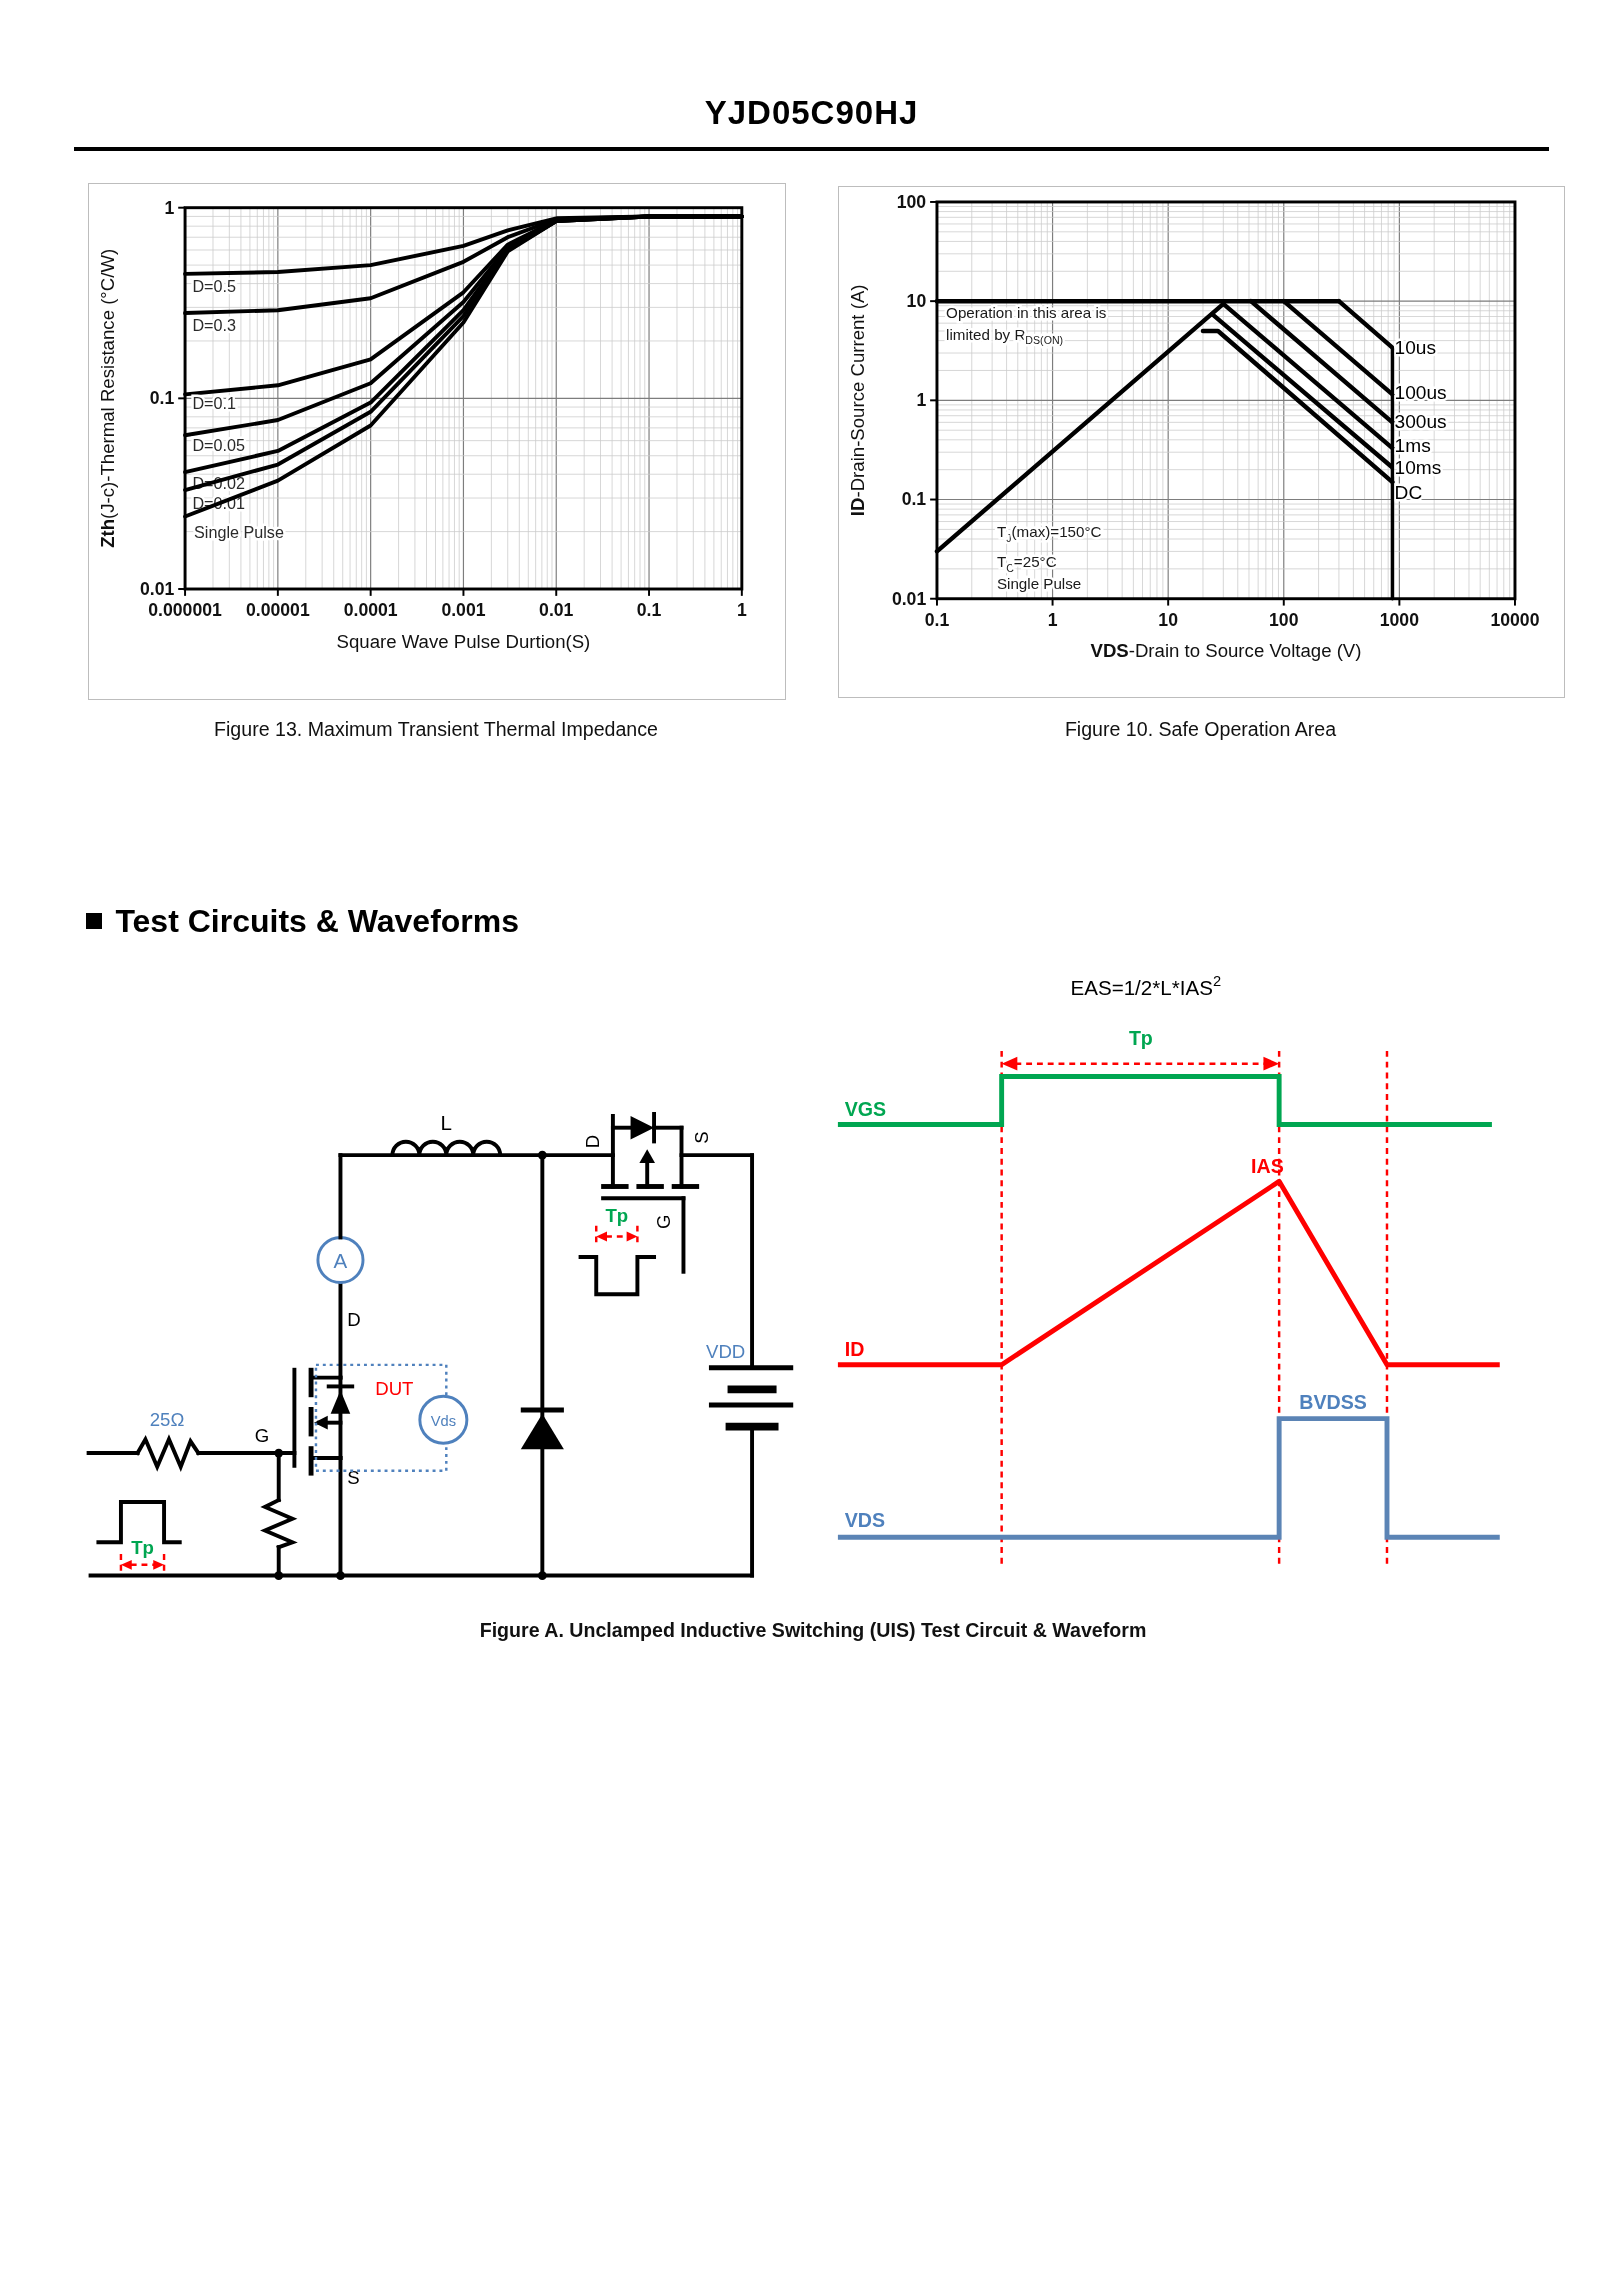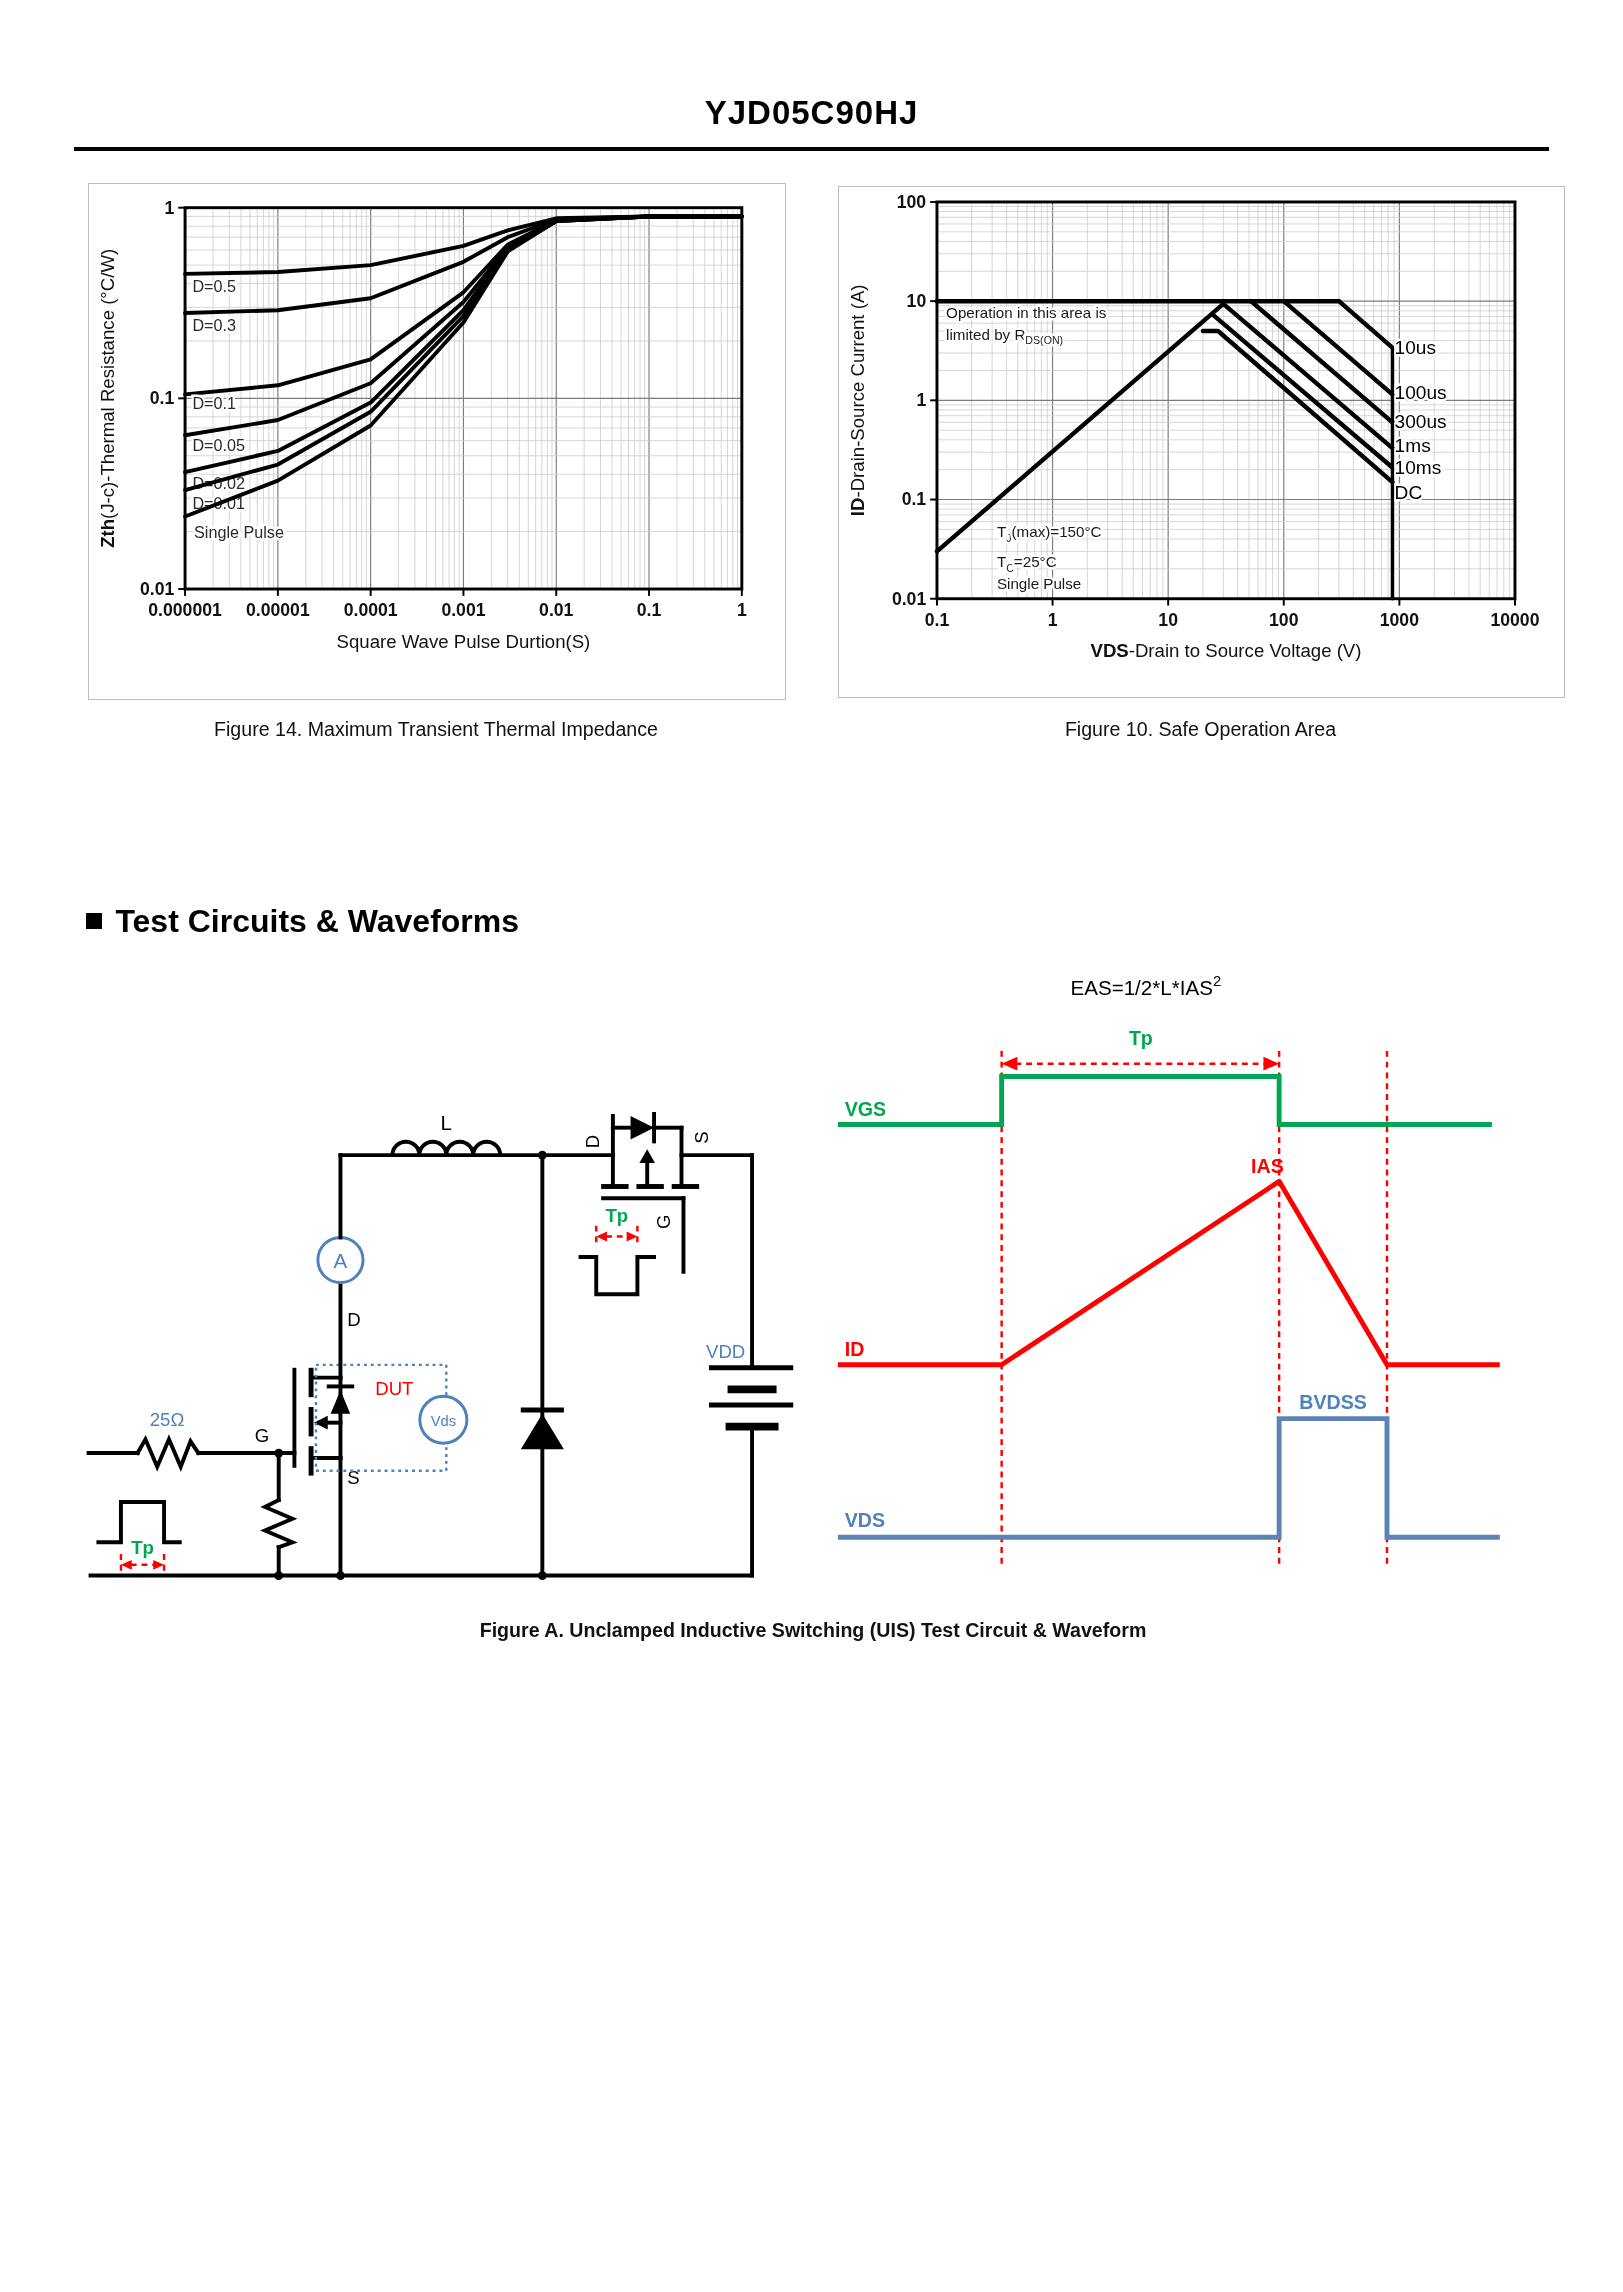--- a/index.html
+++ b/index.html
@@ -278,21 +278,21 @@
         <text x="567.166884293889" y="317.732898837678" font-size="19.5" fill="#000" text-anchor="start" stroke="#fff" stroke-width="5" paint-order="stroke"><tspan>DC</tspan></text>
         <polyline points="564.9,163.7 564.9,420.0" fill="none" stroke="#000" stroke-width="3.5" stroke-linejoin="round" stroke-linecap="round"></polyline>
         <text x="109.34338703361972" y="133.20847258849358" font-size="15.5" fill="#1a1a1a" text-anchor="start" stroke="#fff" stroke-width="5" paint-order="stroke"><tspan>Operation in this area is</tspan></text>
         <text x="109.34338703361972" y="155.45563450712677" font-size="15.5" fill="#1a1a1a" text-anchor="start" stroke="#fff" stroke-width="5" paint-order="stroke"><tspan>limited by R</tspan><tspan dy="5" font-size="10.85">DS(ON)</tspan></text>
         <text x="161.18464490559072" y="356.89600934721255" font-size="15.5" fill="#1a1a1a" text-anchor="start" stroke="#fff" stroke-width="5" paint-order="stroke"><tspan>T</tspan><tspan dy="5" font-size="10.85">J</tspan><tspan dy="-5">(max)=150°C</tspan></text>
         <text x="161.18464490559072" y="387.37529640819065" font-size="15.5" fill="#1a1a1a" text-anchor="start" stroke="#fff" stroke-width="5" paint-order="stroke"><tspan>T</tspan><tspan dy="5" font-size="10.85">C</tspan><tspan dy="-5">=25°C</tspan></text>
         <text x="161.18464490559072" y="410.1878611829343" font-size="15.5" fill="#1a1a1a" text-anchor="start" stroke="#fff" stroke-width="5" paint-order="stroke"><tspan>Single Pulse</tspan></text>
       </svg>
   </div>
 
-  <div class="caption cap13">Figure 14.  Maximum Transient Thermal Impedance</div>
+  <div class="caption cap13">Figure 13.  Maximum Transient Thermal Impedance</div>
   <div class="caption cap14">Figure 10.  Safe Operation Area</div>
 
   <div class="section-heading"><span class="bullet"></span><span>Test Circuits &amp; Waveforms</span></div>
 
   <svg class="circuit-svg" width="784" height="549" viewBox="0 0 800 560">
 
     <line class="w" x1="22" y1="527" x2="697" y2="527"></line>
 
     <line class="w" x1="20" y1="402" x2="70" y2="402"></line>
     <polyline class="w" points="70,402 78,388 90,416 102,388 114,416 124,390 132,402"></polyline>

